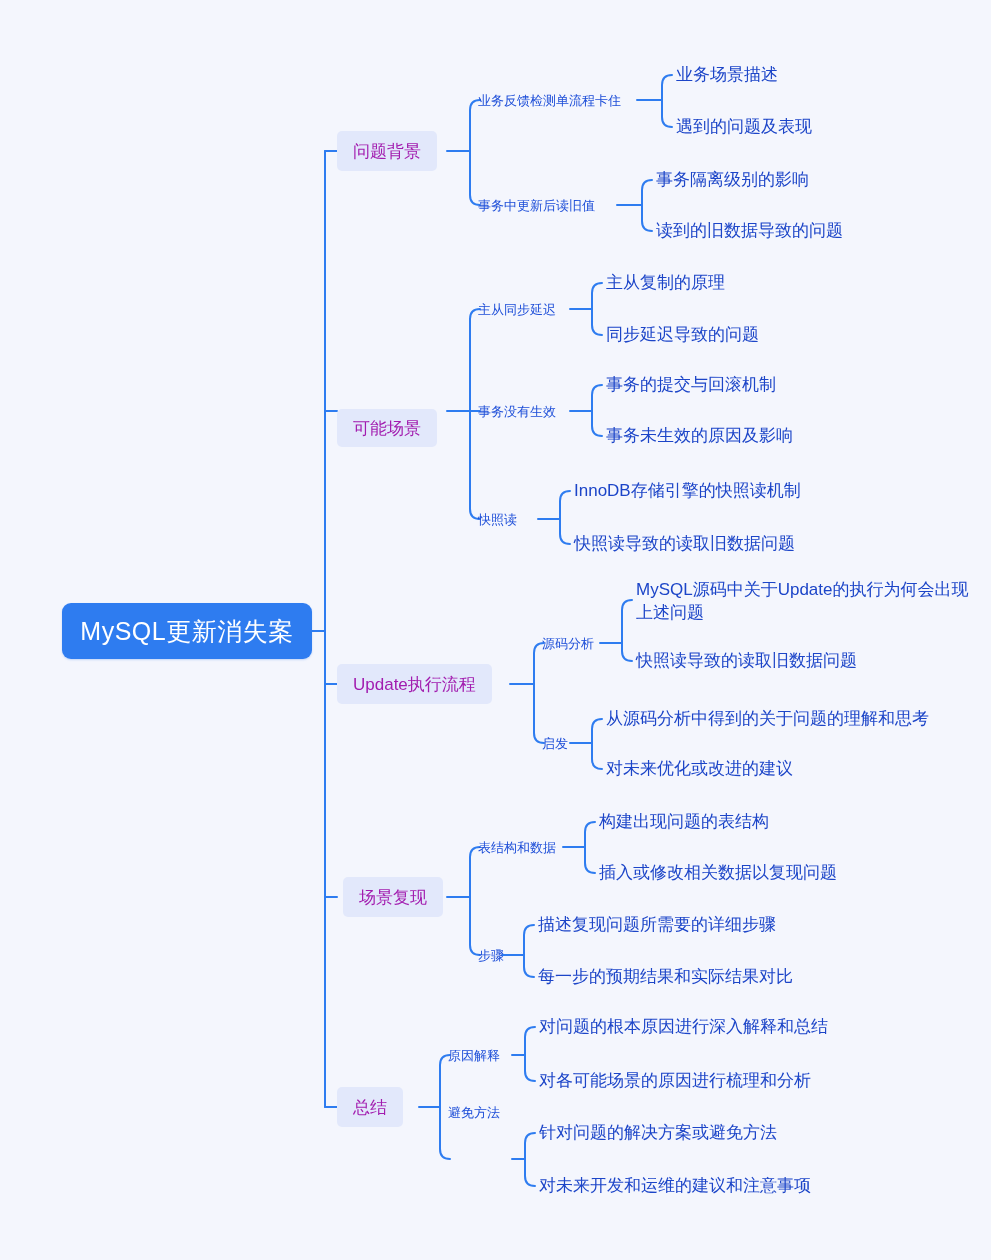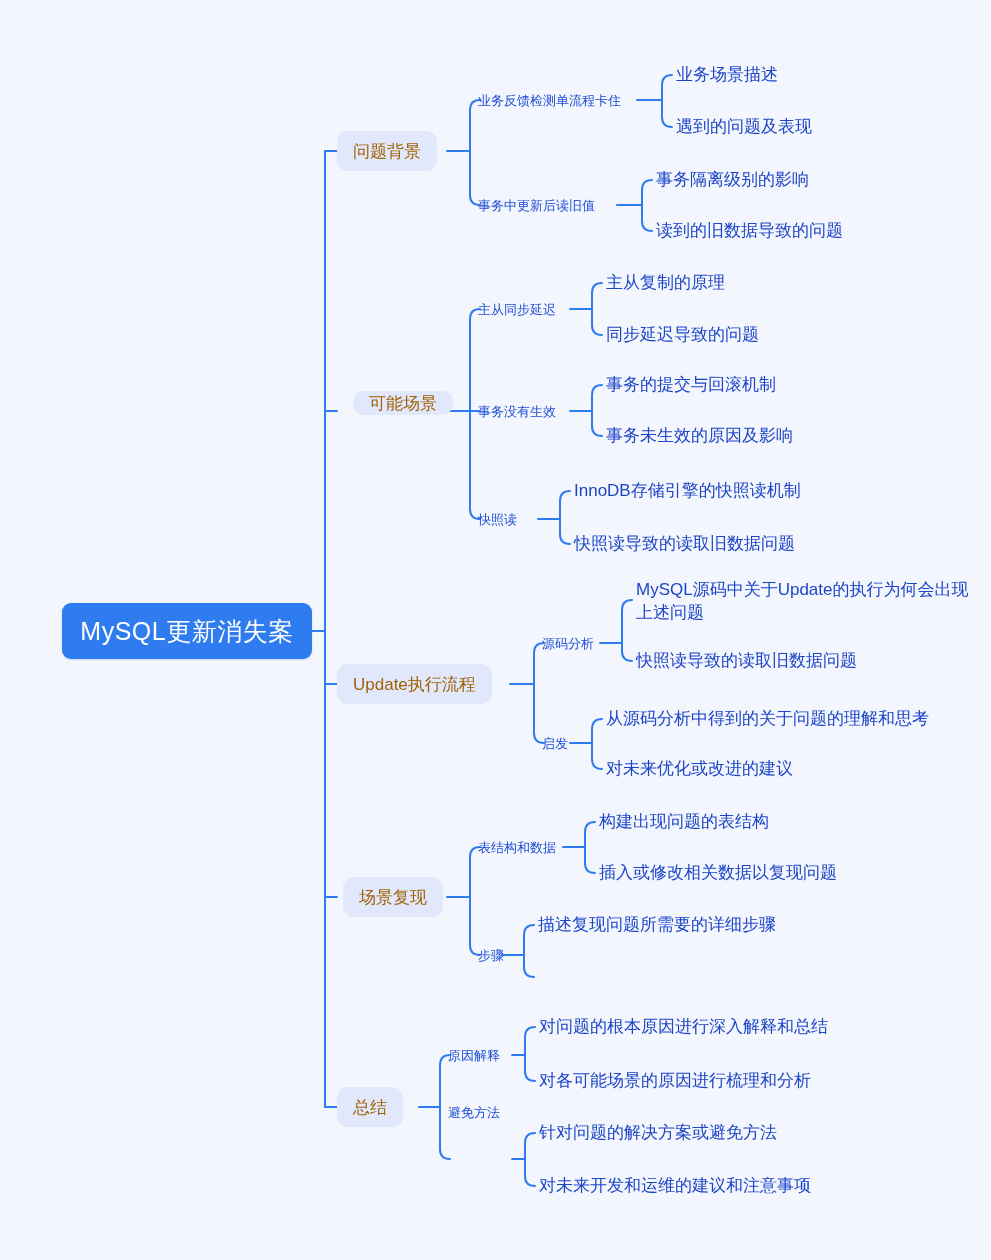--- a/index.html
+++ b/index.html
@@ -37,22 +37,22 @@
     line-height: 1;
     display: flex;
     align-items: center;
     justify-content: center;
     letter-spacing: 0.5px;
     box-shadow: 0 1px 2px rgba(46,124,240,0.25);
   }
   
   .node-l1 {
     background: #e2e8fb;
-    color: #a16207;
-    border-radius: 11px;
+    color: #a21caf;
+    border-radius: 5px;
     font-size: 17px;
     line-height: 1;
     display: flex;
     align-items: center;
     justify-content: center;
     padding: 0 16px;
   }
   
   .node-l2 {
     color: #1d4ed8;
@@ -147,21 +147,21 @@
     </g>
   </svg>
 
   <div class="node node-root" style="left:62px; top:603px; width:250px; height:56px;">
     <span>MySQL更新消失案</span>
   </div>
 
   <div class="node node-l1" style="left:337px; top:131px; height:40px;">
     <span>问题背景</span>
   </div>
-  <div class="node node-l1" style="left:337px; top:391px; height:24px;margin-left:16px;">
+  <div class="node node-l1" style="left:337px; top:409px; height:38px;">
     <span>可能场景</span>
   </div>
   <div class="node node-l1" style="left:337px; top:664px; height:40px;">
     <span>Update执行流程</span>
   </div>
   <div class="node node-l1" style="left:343px; top:877px; height:40px;">
     <span>场景复现</span>
   </div>
   <div class="node node-l1" style="left:337px; top:1087px; height:40px;">
     <span>总结</span>
@@ -249,20 +249,23 @@
 
   <div class="node node-l3" style="left:599px; top:810px; height:24px;">
     <span>构建出现问题的表结构</span>
   </div>
   <div class="node node-l3" style="left:599px; top:861px; height:24px;">
     <span>插入或修改相关数据以复现问题</span>
   </div>
   <div class="node node-l3" style="left:538px; top:913px; height:24px;">
     <span>描述复现问题所需要的详细步骤</span>
   </div>
+  <div class="node node-l3" style="left:538px; top:965px; height:24px;">
+    <span>每一步的预期结果和实际结果对比</span>
+  </div>
 
   <div class="node node-l3" style="left:539px; top:1069px; height:24px;">
     <span>对各可能场景的原因进行梳理和分析</span>
   </div>
   <div class="node node-l3" style="left:539px; top:1015px; height:24px;">
     <span>对问题的根本原因进行深入解释和总结</span>
   </div>
   <div class="node node-l3" style="left:539px; top:1121px; height:24px;">
     <span>针对问题的解决方案或避免方法</span>
   </div>

